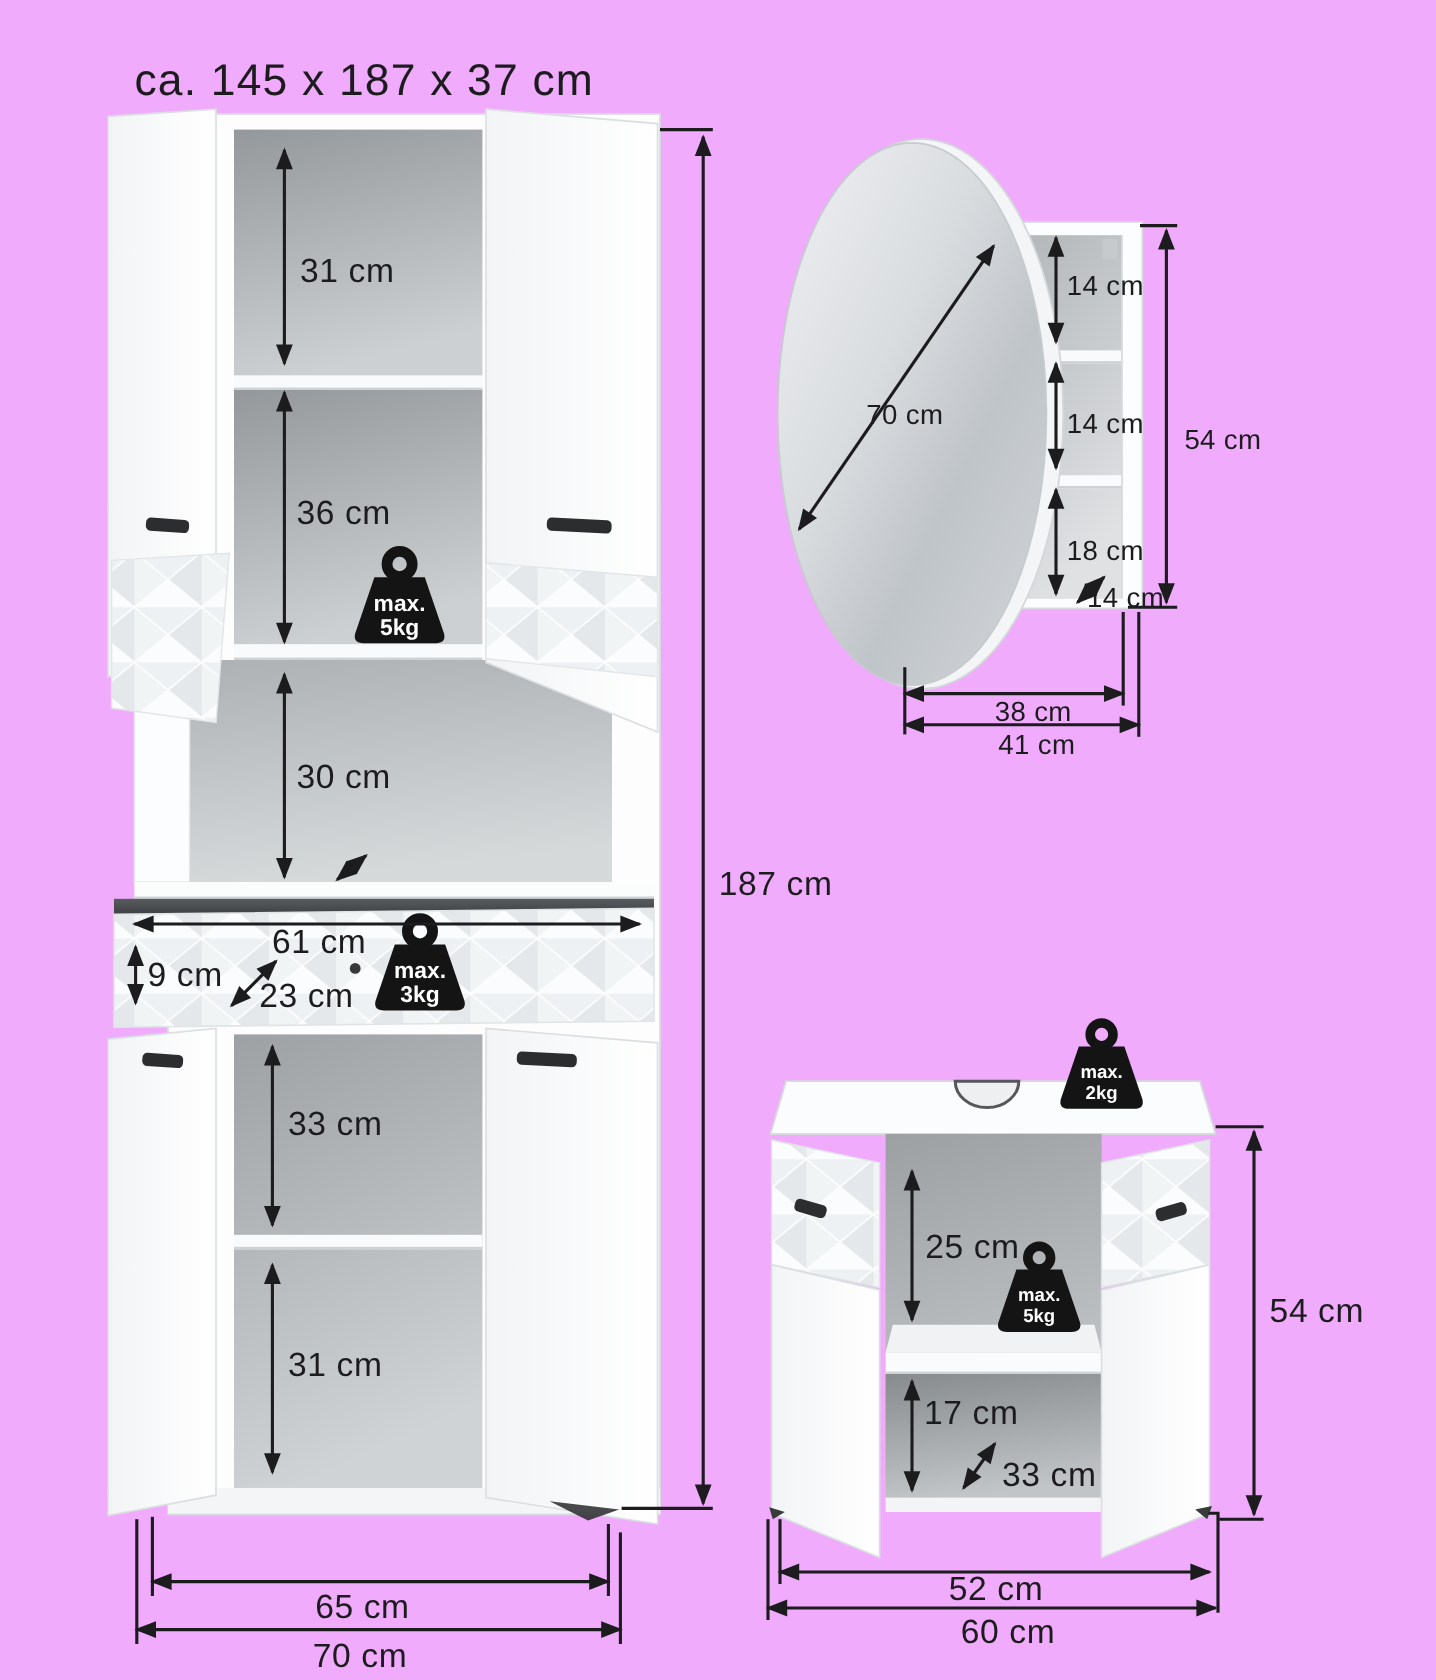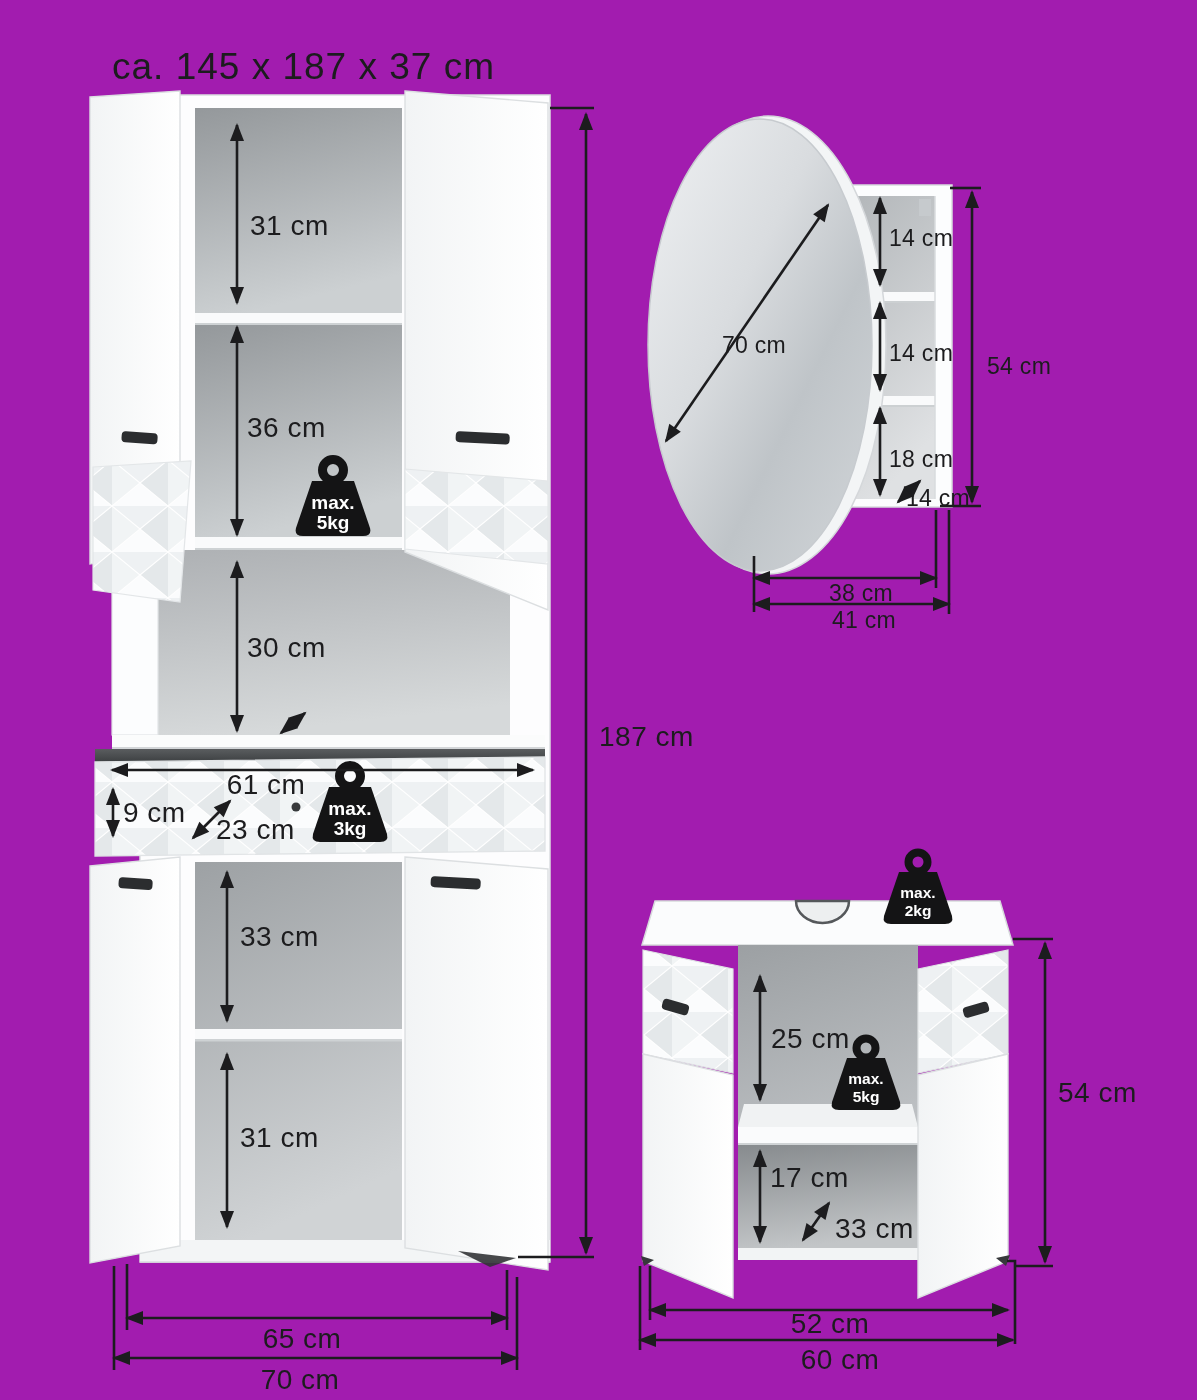--- a/index.html
+++ b/index.html
@@ -1,16 +1,16 @@
 <!DOCTYPE html>
 <html><head>
 <meta charset="utf-8">
 <style>
   html,body{margin:0;padding:0;background:#ffffff;}
-  .stage{position:relative;width:1197px;height:1400px;background:#a21caf;overflow:hidden;}
+  .stage{position:relative;width:1197px;height:1400px;background:#f0abfc;overflow:hidden;}
   svg{display:block;}
   text{font-family:"Liberation Sans", sans-serif;fill:#1c1c1e;}
   .lbl{font-size:28px;letter-spacing:.5px;}
   .lbl-m{font-size:23px;letter-spacing:.3px;}
   .ttl{font-size:37px;letter-spacing:1px;}
   .wt{fill:#ffffff;font-weight:700;text-anchor:middle;}
   .wt-big{font-size:19px;}
   .wt-sm{font-size:15.5px;}
   .dim{stroke:#1c1c1e;stroke-width:2.6;fill:none;}
   .edge{stroke:#d8dbde;stroke-width:1.5;fill:none;}

